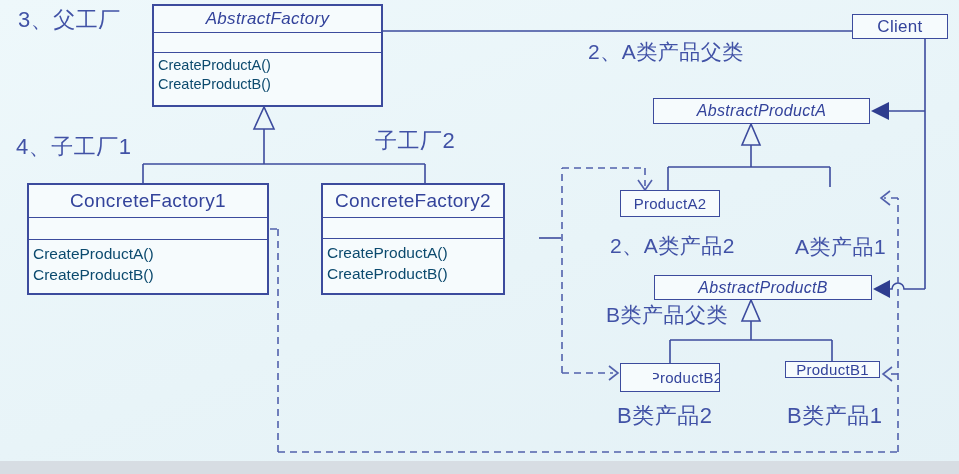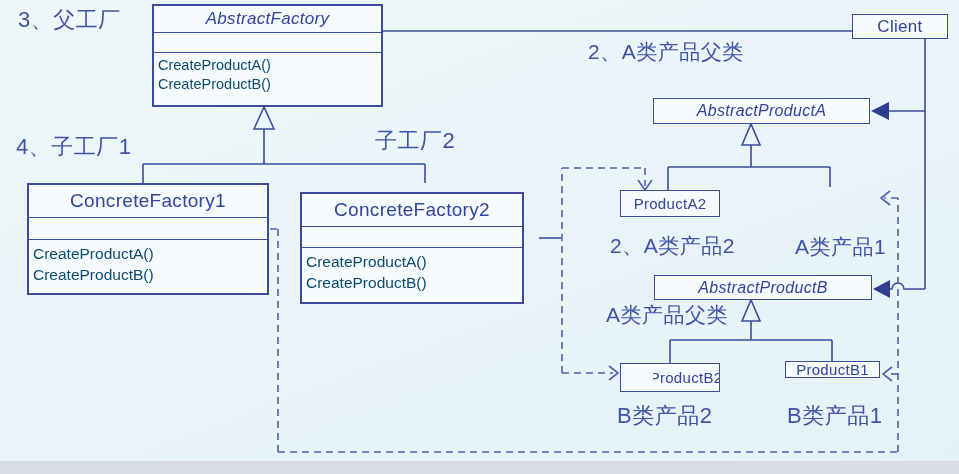--- a/index.html
+++ b/index.html
@@ -141,21 +141,21 @@
 
   <div class="uml-box three" style="left:27px;top:183px;width:242px;height:112px;grid-template-rows:33px 22px 1fr;">
     <div class="uml-title" style="font-size:19px;">ConcreteFactory1</div>
     <div class="uml-mid"></div>
     <div class="uml-methods" style="font-size:15.5px;line-height:21px;">
       <div>CreateProductA()</div>
       <div>CreateProductB()</div>
     </div>
   </div>
 
-  <div class="uml-box three" style="left:300px;top:183px;width:224px;height:112px;grid-template-rows:33px 21px 1fr;margin-top:9px;">
+  <div class="uml-box three" style="left:321px;top:183px;width:184px;height:112px;grid-template-rows:33px 21px 1fr;">
     <div class="uml-title" style="font-size:19px;">ConcreteFactory2</div>
     <div class="uml-mid"></div>
     <div class="uml-methods" style="font-size:15.5px;line-height:21px;">
       <div>CreateProductA()</div>
       <div>CreateProductB()</div>
     </div>
   </div>
 
   <div class="uml-box simple" style="left:852px;top:14px;width:96px;height:25px;border-width:1.5px;">
     <div class="uml-title">Client</div>
@@ -181,18 +181,18 @@
   <div class="uml-box simple small" style="left:785px;top:361px;width:95px;height:17px;border-width:1.5px;">
     <div class="uml-title">ProductB1</div>
   </div>
 
   <div class="cn-label" style="left:18px;top:7px;font-size:22px;">3、父工厂</div>
   <div class="cn-label" style="left:16px;top:134px;font-size:22px;">4、子工厂1</div>
   <div class="cn-label" style="left:375px;top:128px;font-size:22px;">子工厂2</div>
   <div class="cn-label" style="left:588px;top:40px;">2、A类产品父类</div>
   <div class="cn-label" style="left:610px;top:234px;">2、A类产品2</div>
   <div class="cn-label" style="left:795px;top:235px;">A类产品1</div>
-  <div class="cn-label" style="left:606px;top:303px;">A类产品父类</div>
+  <div class="cn-label" style="left:606px;top:303px;">B类产品父类</div>
   <div class="cn-label" style="left:617px;top:403px;font-size:22px;">B类产品2</div>
   <div class="cn-label" style="left:787px;top:403px;font-size:22px;">B类产品1</div>
 
   <div id="bottom-bar"></div>
 </div>
 
 </body></html>

